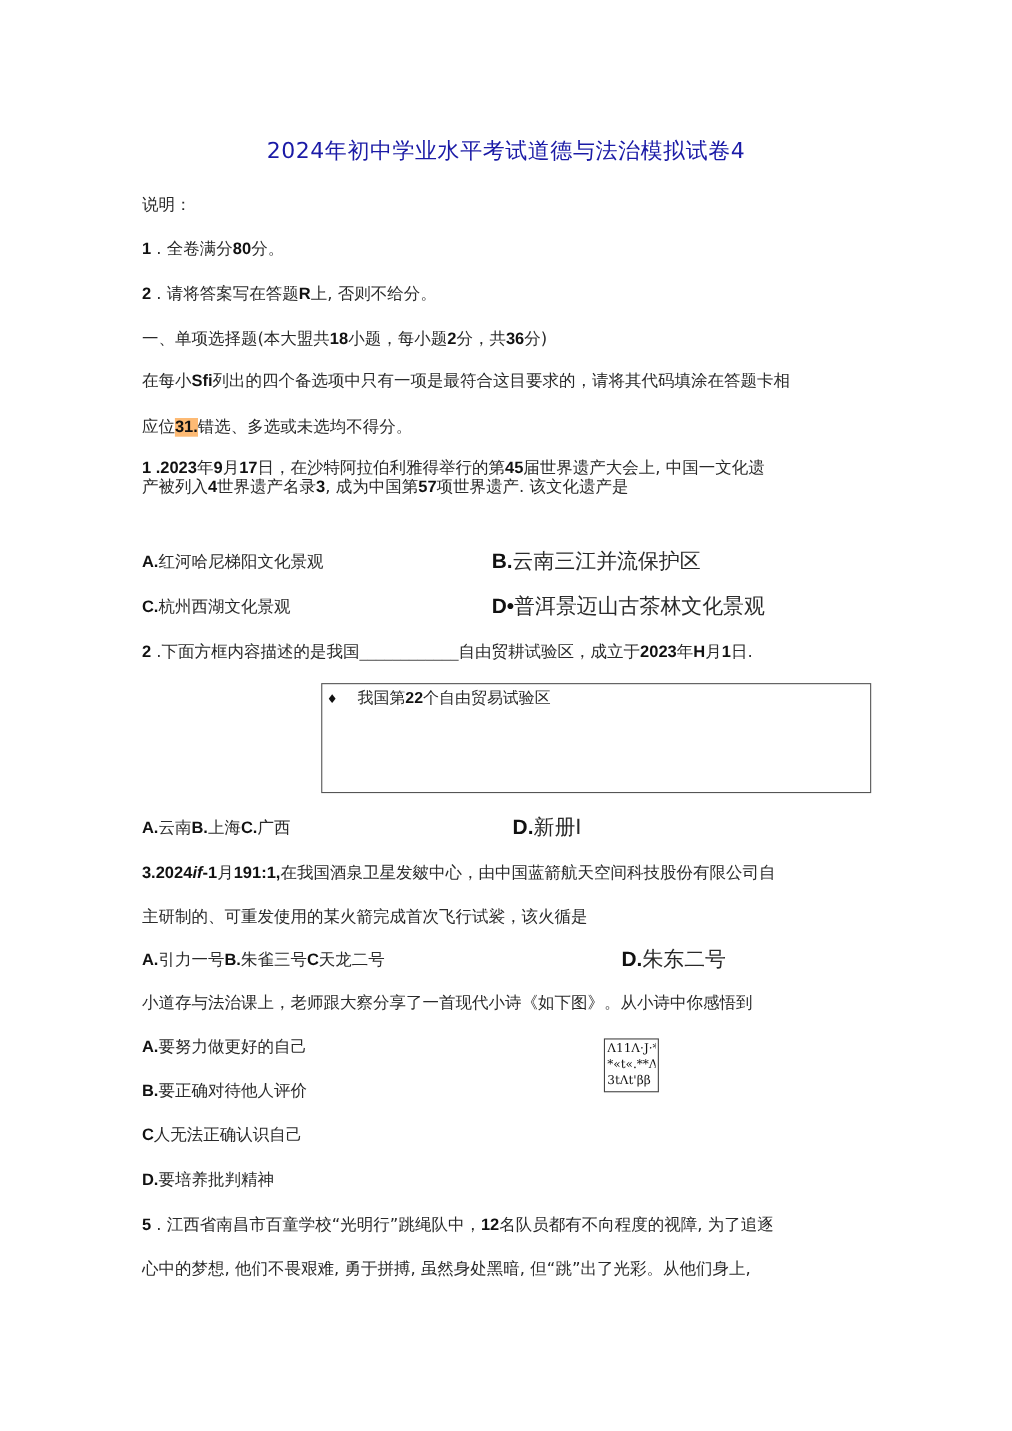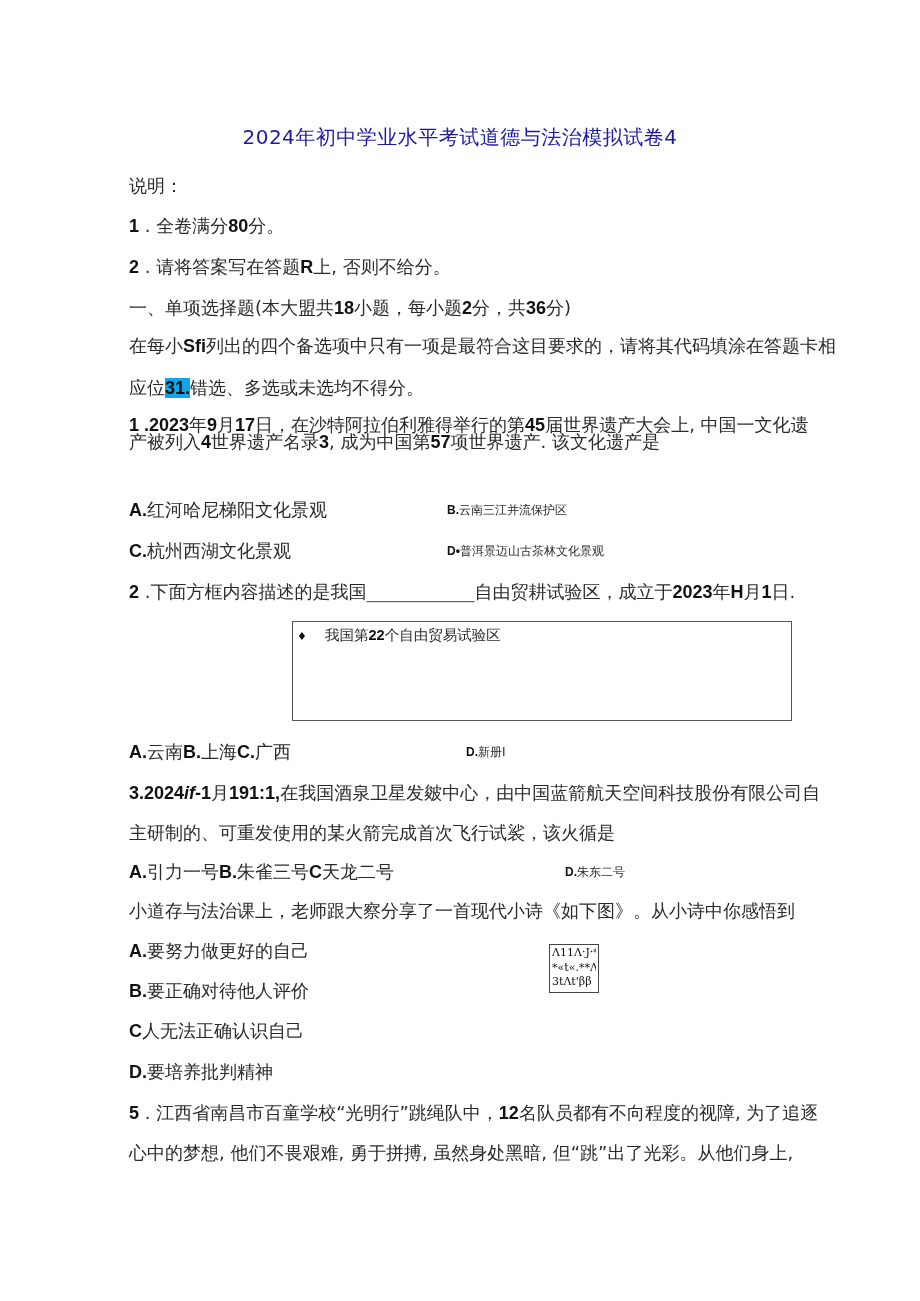--- a/index.html
+++ b/index.html
@@ -7,27 +7,27 @@
       width: 920px; height: 1301px; position: relative; overflow: hidden;
       font-family: "DejaVu Sans", "Liberation Sans", sans-serif;
       color: #222222;
     }
     .title {
       position: absolute; left: 0; top: 124px; width: 920px; text-align: center;
       font-size: 20px; color: #1a1aa6; letter-spacing: 0.5px;
       font-family: "DejaVu Sans", sans-serif;
     }
     .line {
-      position: absolute; left: 129px; font-size: 18px; line-height: 20px;
+      position: absolute; left: 129px; font-size: 15px; line-height: 20px;
       white-space: nowrap; color: #2a2a2a;
     }
     .b { font-weight: bold; font-family: "Liberation Sans", sans-serif; color: #111; }
-    .hl { background: #0ea5e9; }
+    .hl { background: #fdba74; }
     .it { font-style: italic; }
-    .opt-d { position: absolute; white-space: nowrap; font-size: 12px; line-height: 20px; color: #2a2a2a; }
+    .opt-d { position: absolute; white-space: nowrap; font-size: 19px; line-height: 20px; color: #2a2a2a; }
     .box {
       position: absolute; left: 292px; top: 621px; width: 500px; height: 100px;
       border: 1px solid #555; box-sizing: border-box; padding-left: 12px;
     }
     .box-row {
       position: absolute; left: 4px; font-size: 14.5px; line-height: 20px; white-space: nowrap; color: #2a2a2a;
     }
     .bullet { display: inline-block; width: 28px; font-size: 11px; color: #111; }
     .poem {
       position: absolute; left: 549px; top: 944px; width: 50px; height: 49px;

